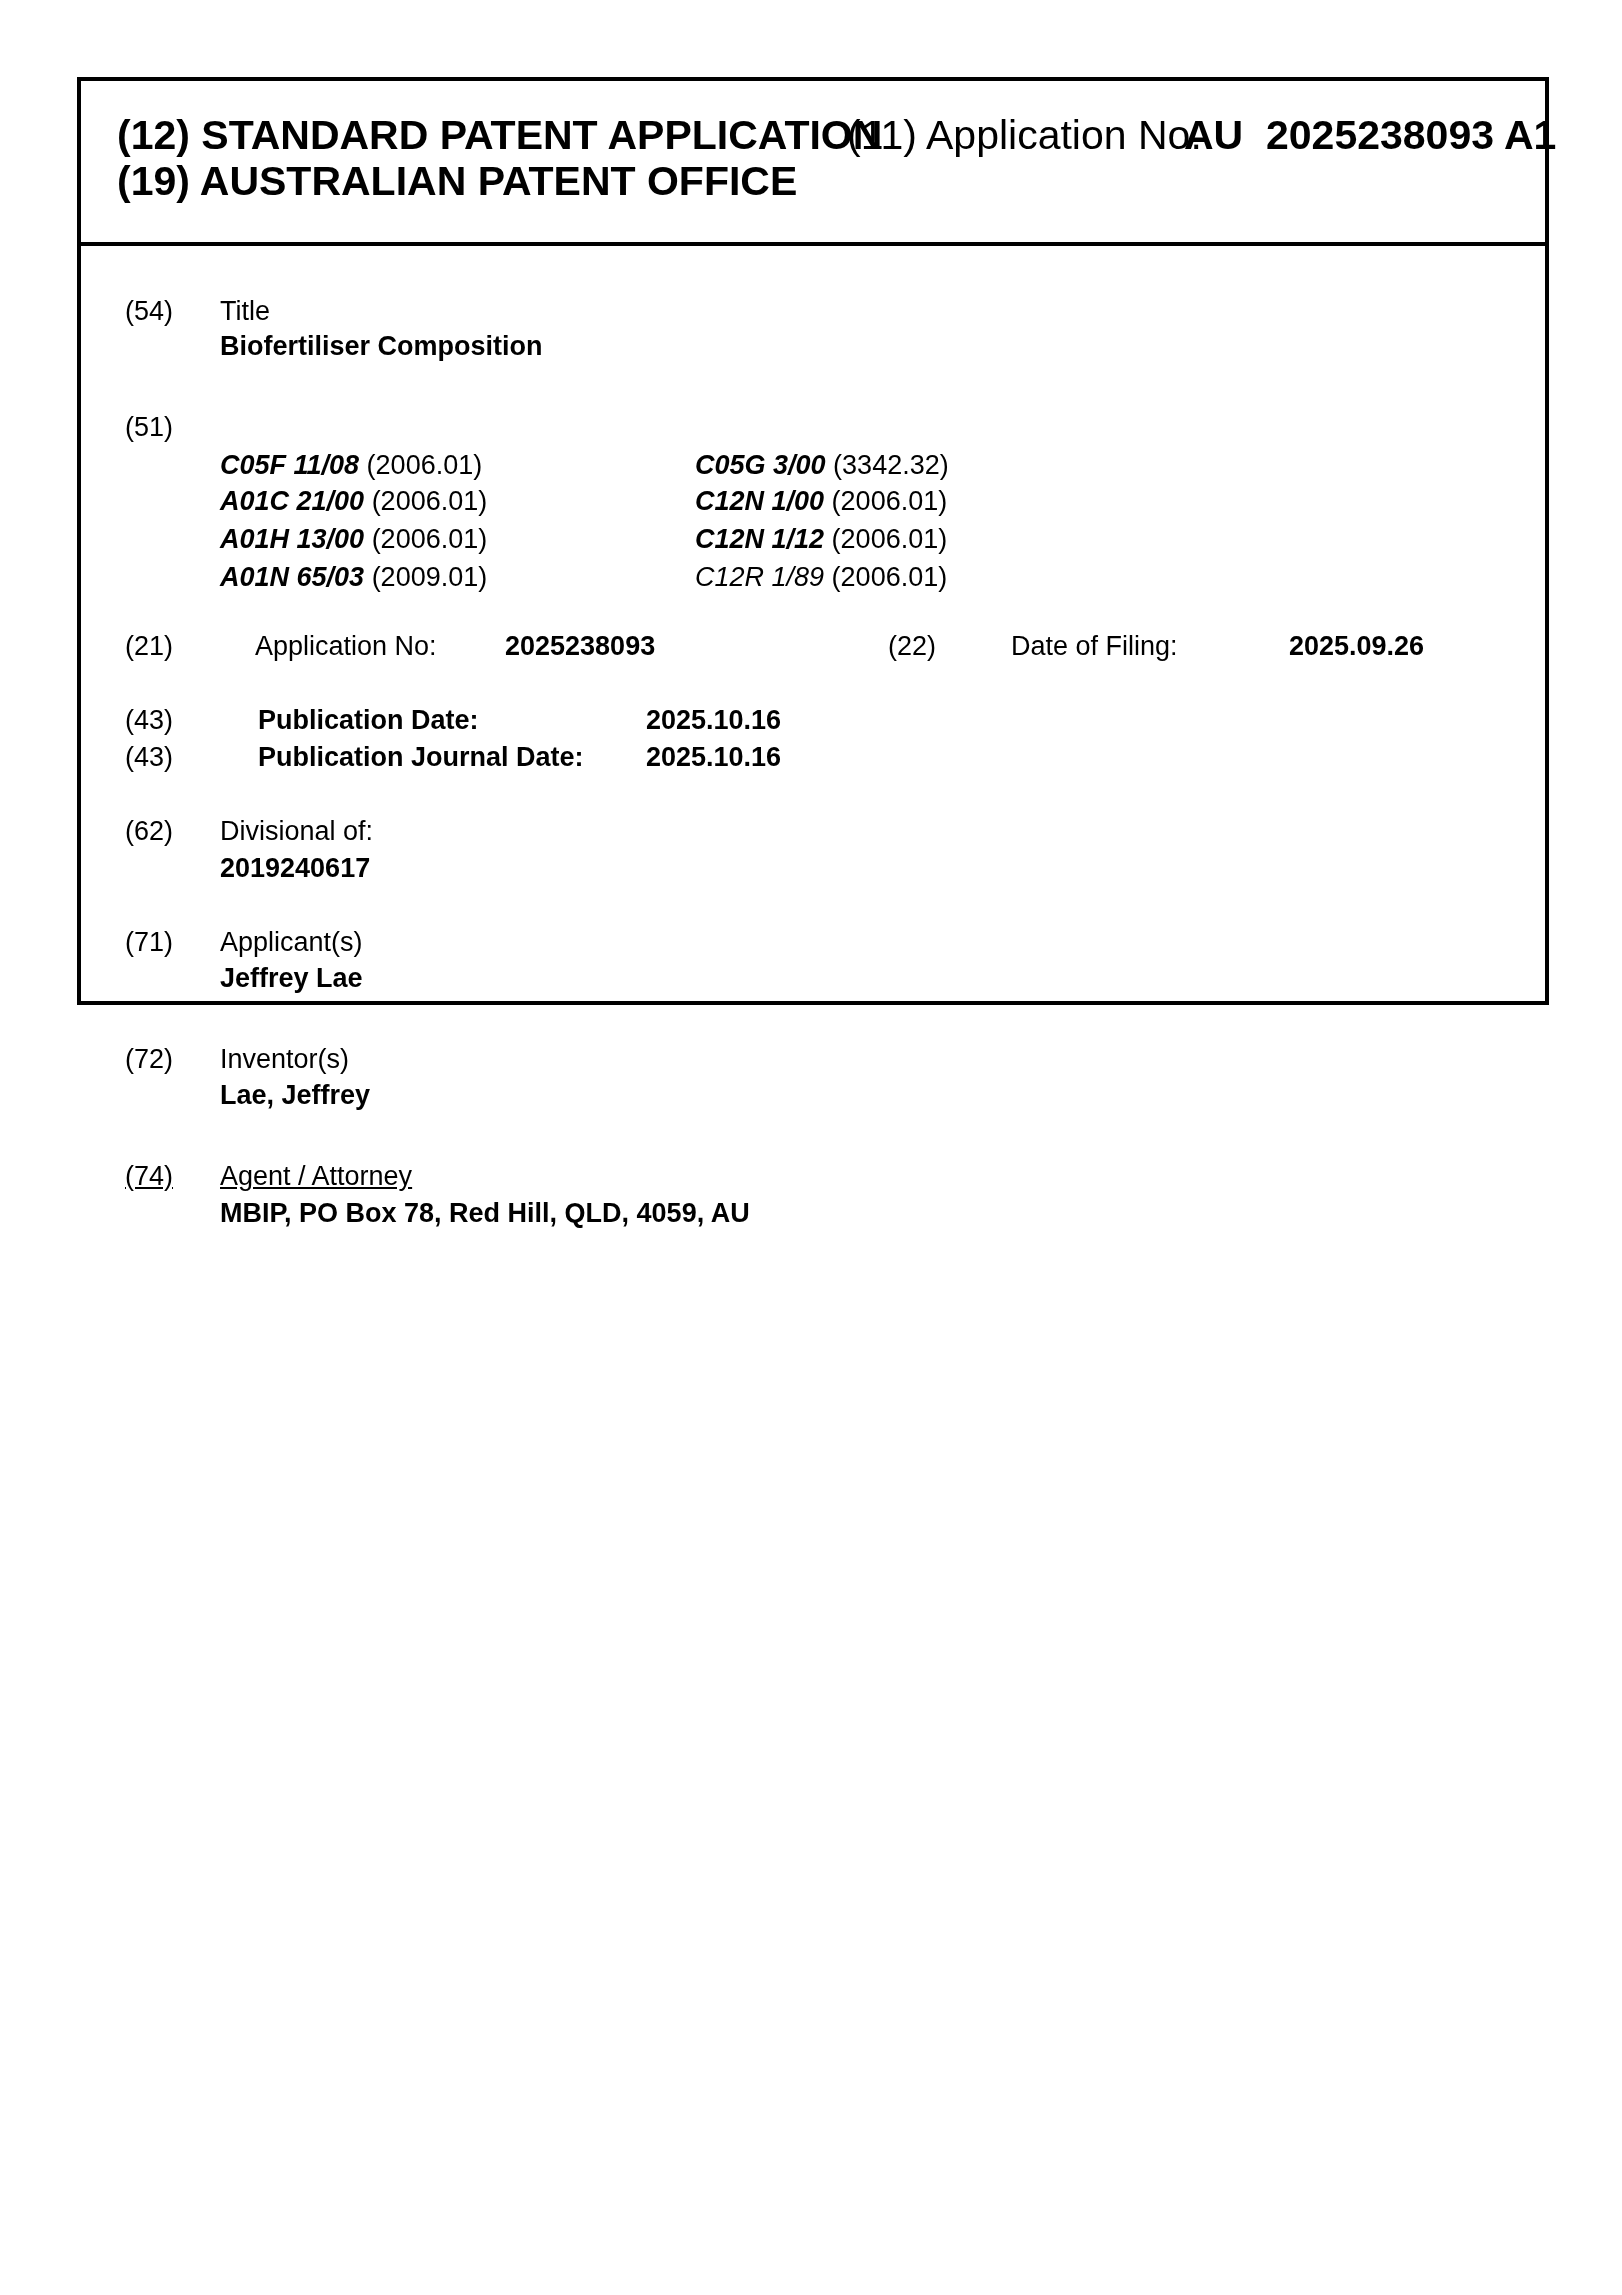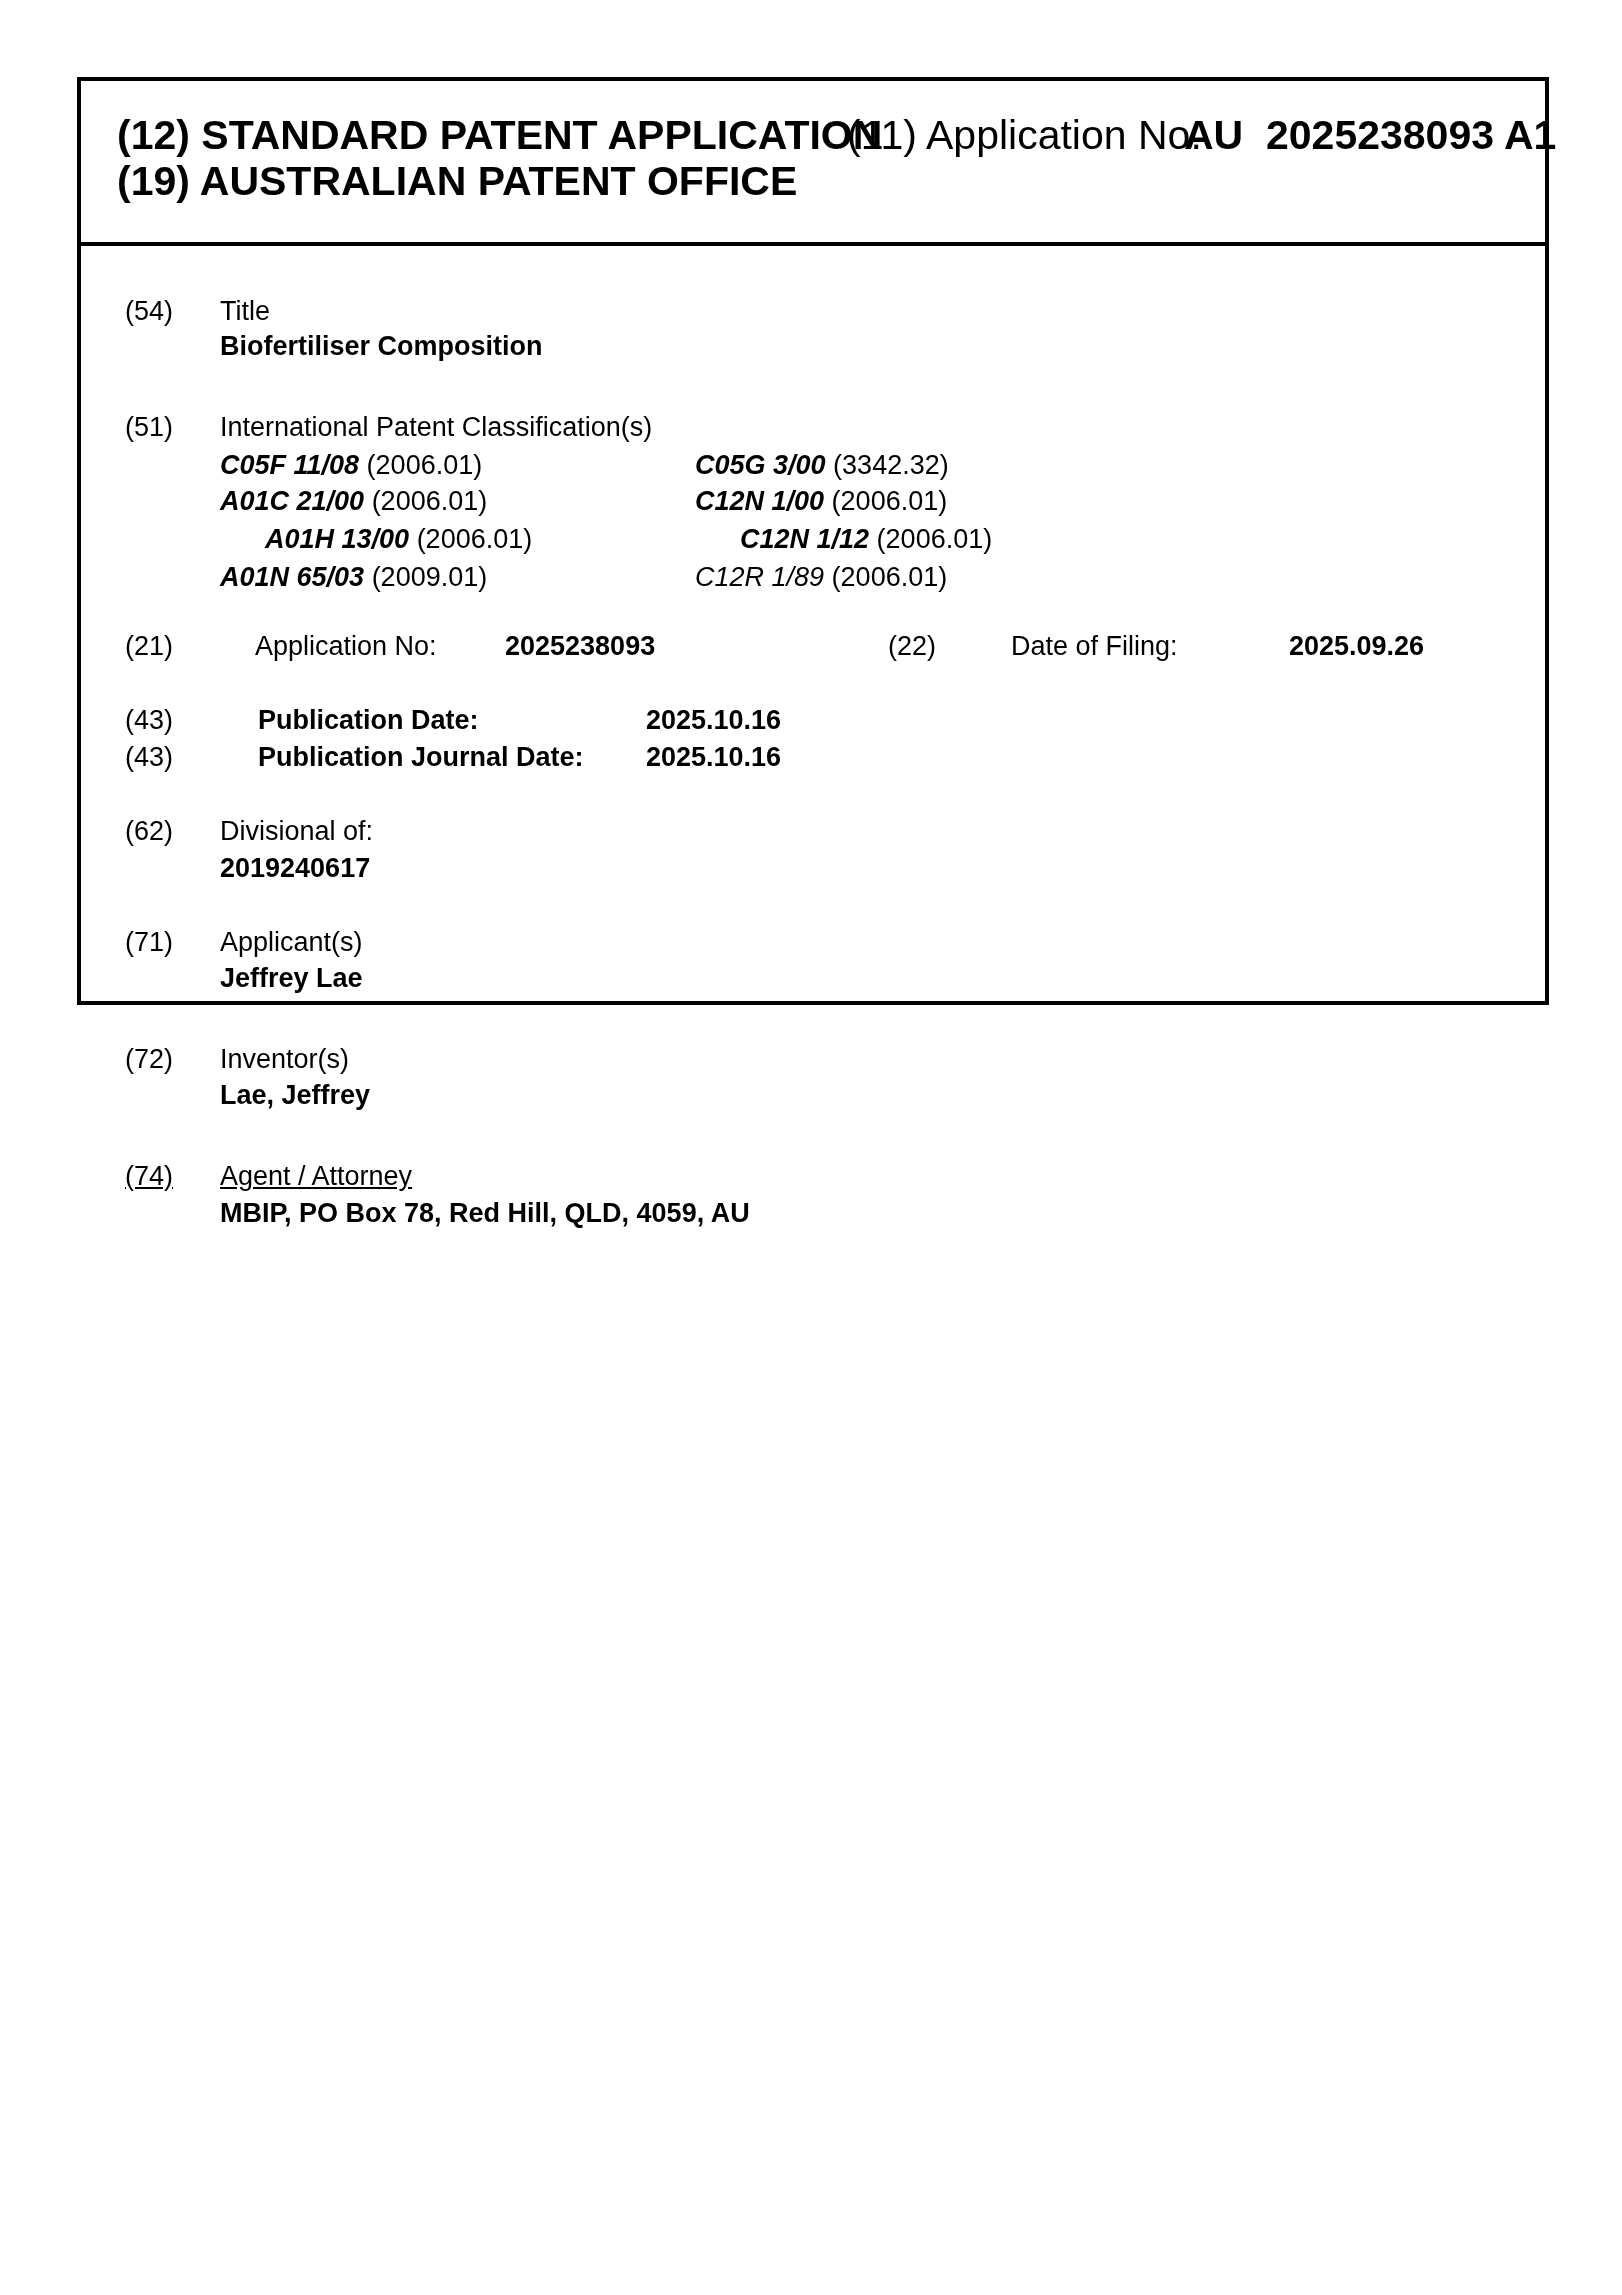--- a/index.html
+++ b/index.html
@@ -79,21 +79,21 @@
   .c-code { left: 44px; }
   .c-main { left: 139px; }
   .c-sub  { left: 174px; }
   .c-sub43{ left: 177px; font-weight: bold; }
   .c-ipcR { left: 614px; }
 
   
   .y54a { top: 46px; }   .y54b { top: 81px; }
   .y51  { top: 162px; }
   .yIpc0{ top: 200px; }  .yIpc1{ top: 236px; }
-  .yIpc2{ top: 274px; margin-left: 45px; }  .yIpc3{ top: 312px; }
+  .yIpc2{ top: 274px; }  .yIpc3{ top: 312px; }
   .y21  { top: 381px; }
   .y43a { top: 455px; }  .y43b { top: 492px; }
   .y62a { top: 566px; }  .y62b { top: 603px; }
   .y71a { top: 677px; } .y71b { top: 713px; }
   .y72a { top: 794px; } .y72b { top: 830px; }
   .y74a { top: 911px; text-decoration: underline; } .y74b { top: 948px; }
 
   
   .x21val { left: 424px; }
   .x22    { left: 807px; }
@@ -113,21 +113,20 @@
     <div class="hline h2"><span>(19)</span> <span>AUSTRALIAN PATENT OFFICE</span></div>
   </div>
 
   <div class="bodyc">
 
     <div class="t c-code y54a">(54)</div>
     <div class="t c-main y54a">Title</div>
     <div class="t b c-main y54b">Biofertiliser Composition</div>
 
     <div class="t c-code y51">(51)</div>
-    <div class="t c-main y51">International Patent Classification(s)</div>
 
     <div class="t c-main yIpc0"><span class="bi">C05F 11/08</span> <span>(2006.01)</span></div>
     <div class="t c-main yIpc1"><span class="bi">A01C 21/00</span> <span>(2006.01)</span></div>
     <div class="t c-main yIpc2"><span class="bi">A01H 13/00</span> <span>(2006.01)</span></div>
     <div class="t c-main yIpc3"><span class="bi">A01N 65/03</span> <span>(2009.01)</span></div>
 
     <div class="t c-ipcR yIpc0"><span class="bi">C05G 3/00</span> <span>(3342.32)</span></div>
     <div class="t c-ipcR yIpc1"><span class="bi">C12N 1/00</span> <span>(2006.01)</span></div>
     <div class="t c-ipcR yIpc2"><span class="bi">C12N 1/12</span> <span>(2006.01)</span></div>
     <div class="t c-ipcR yIpc3"><span class="i">C12R 1/89</span> <span>(2006.01)</span></div>

